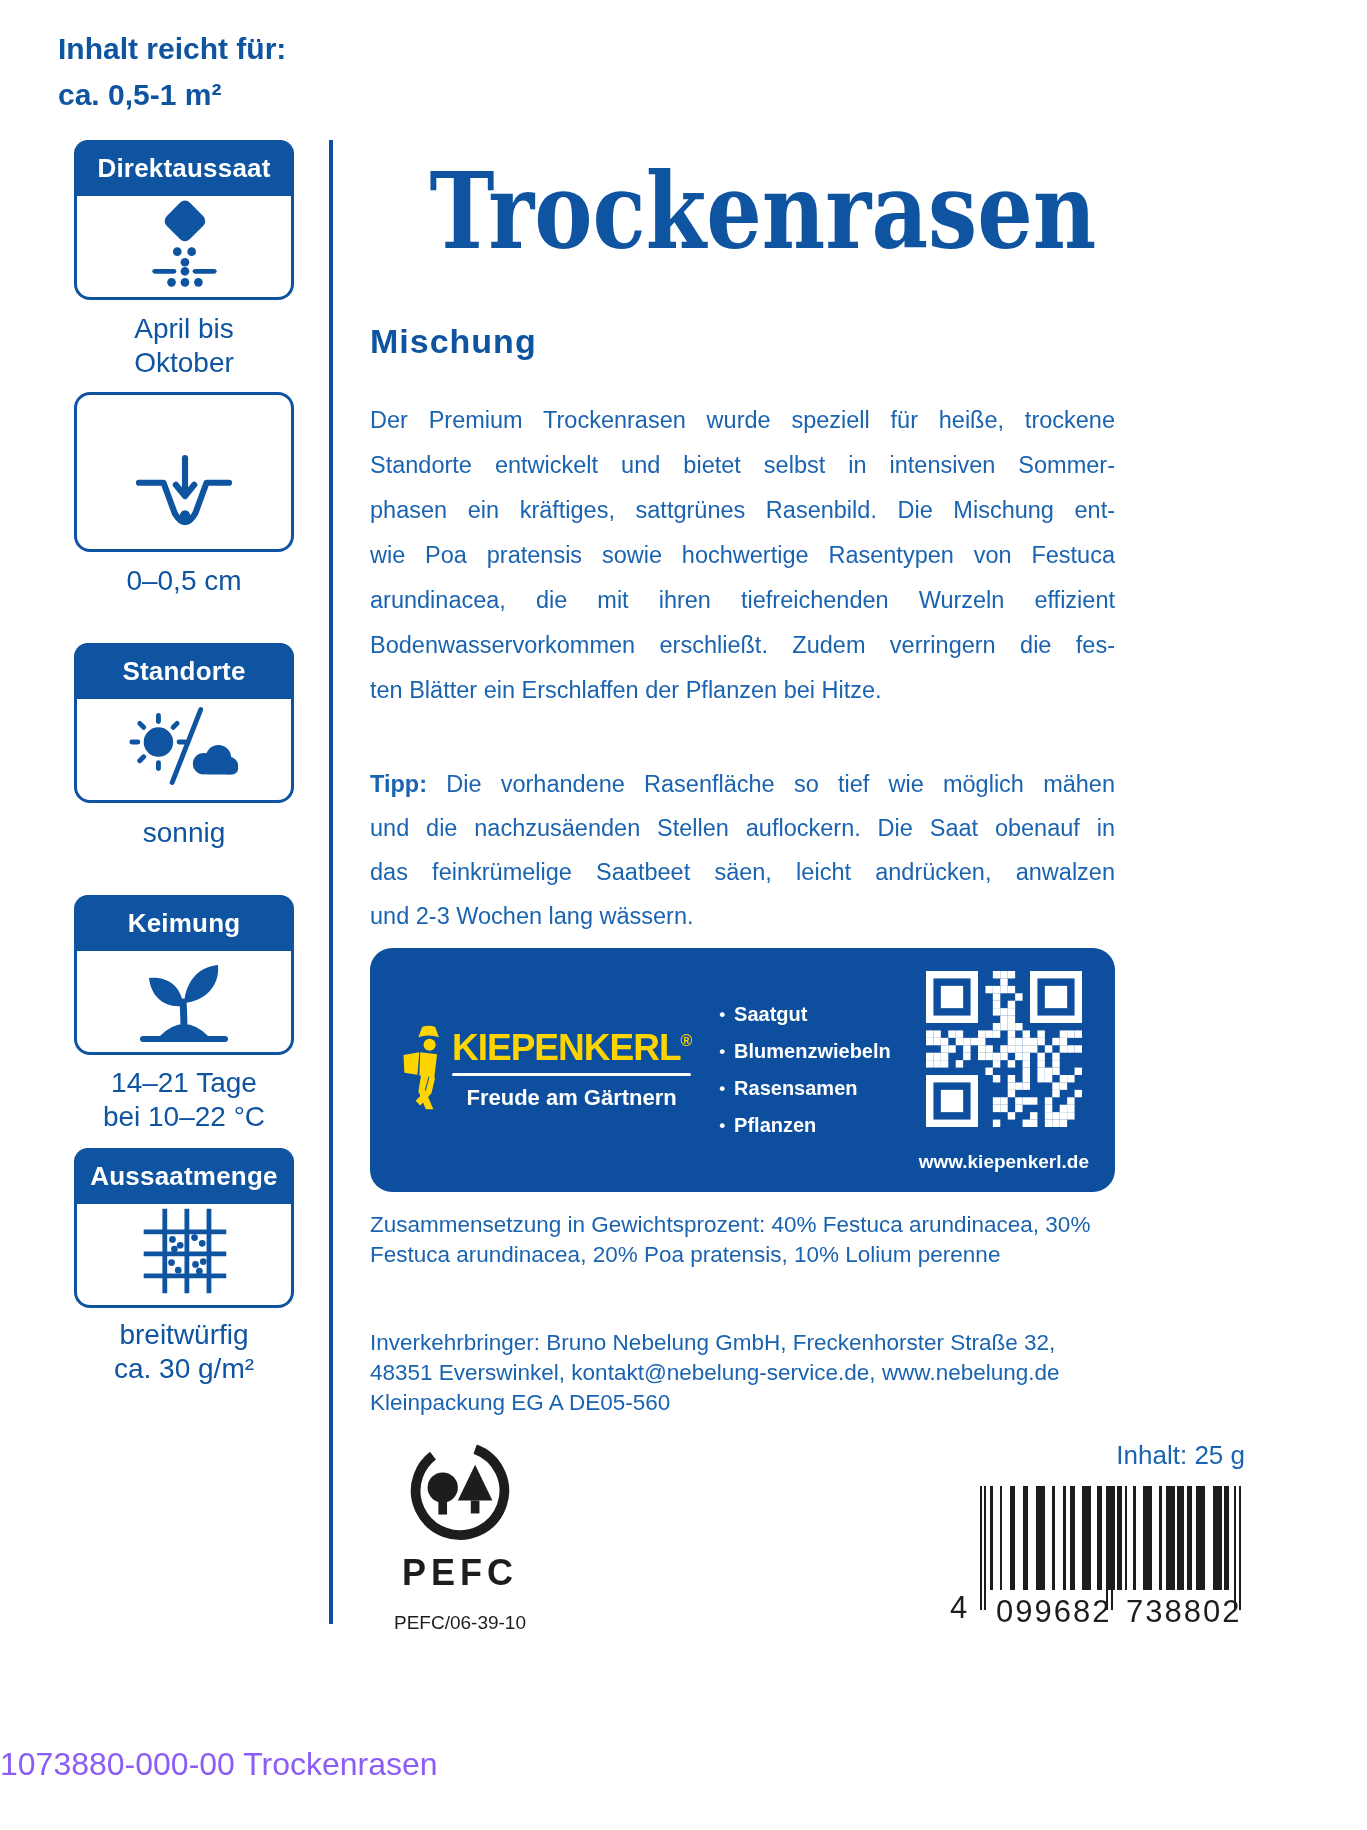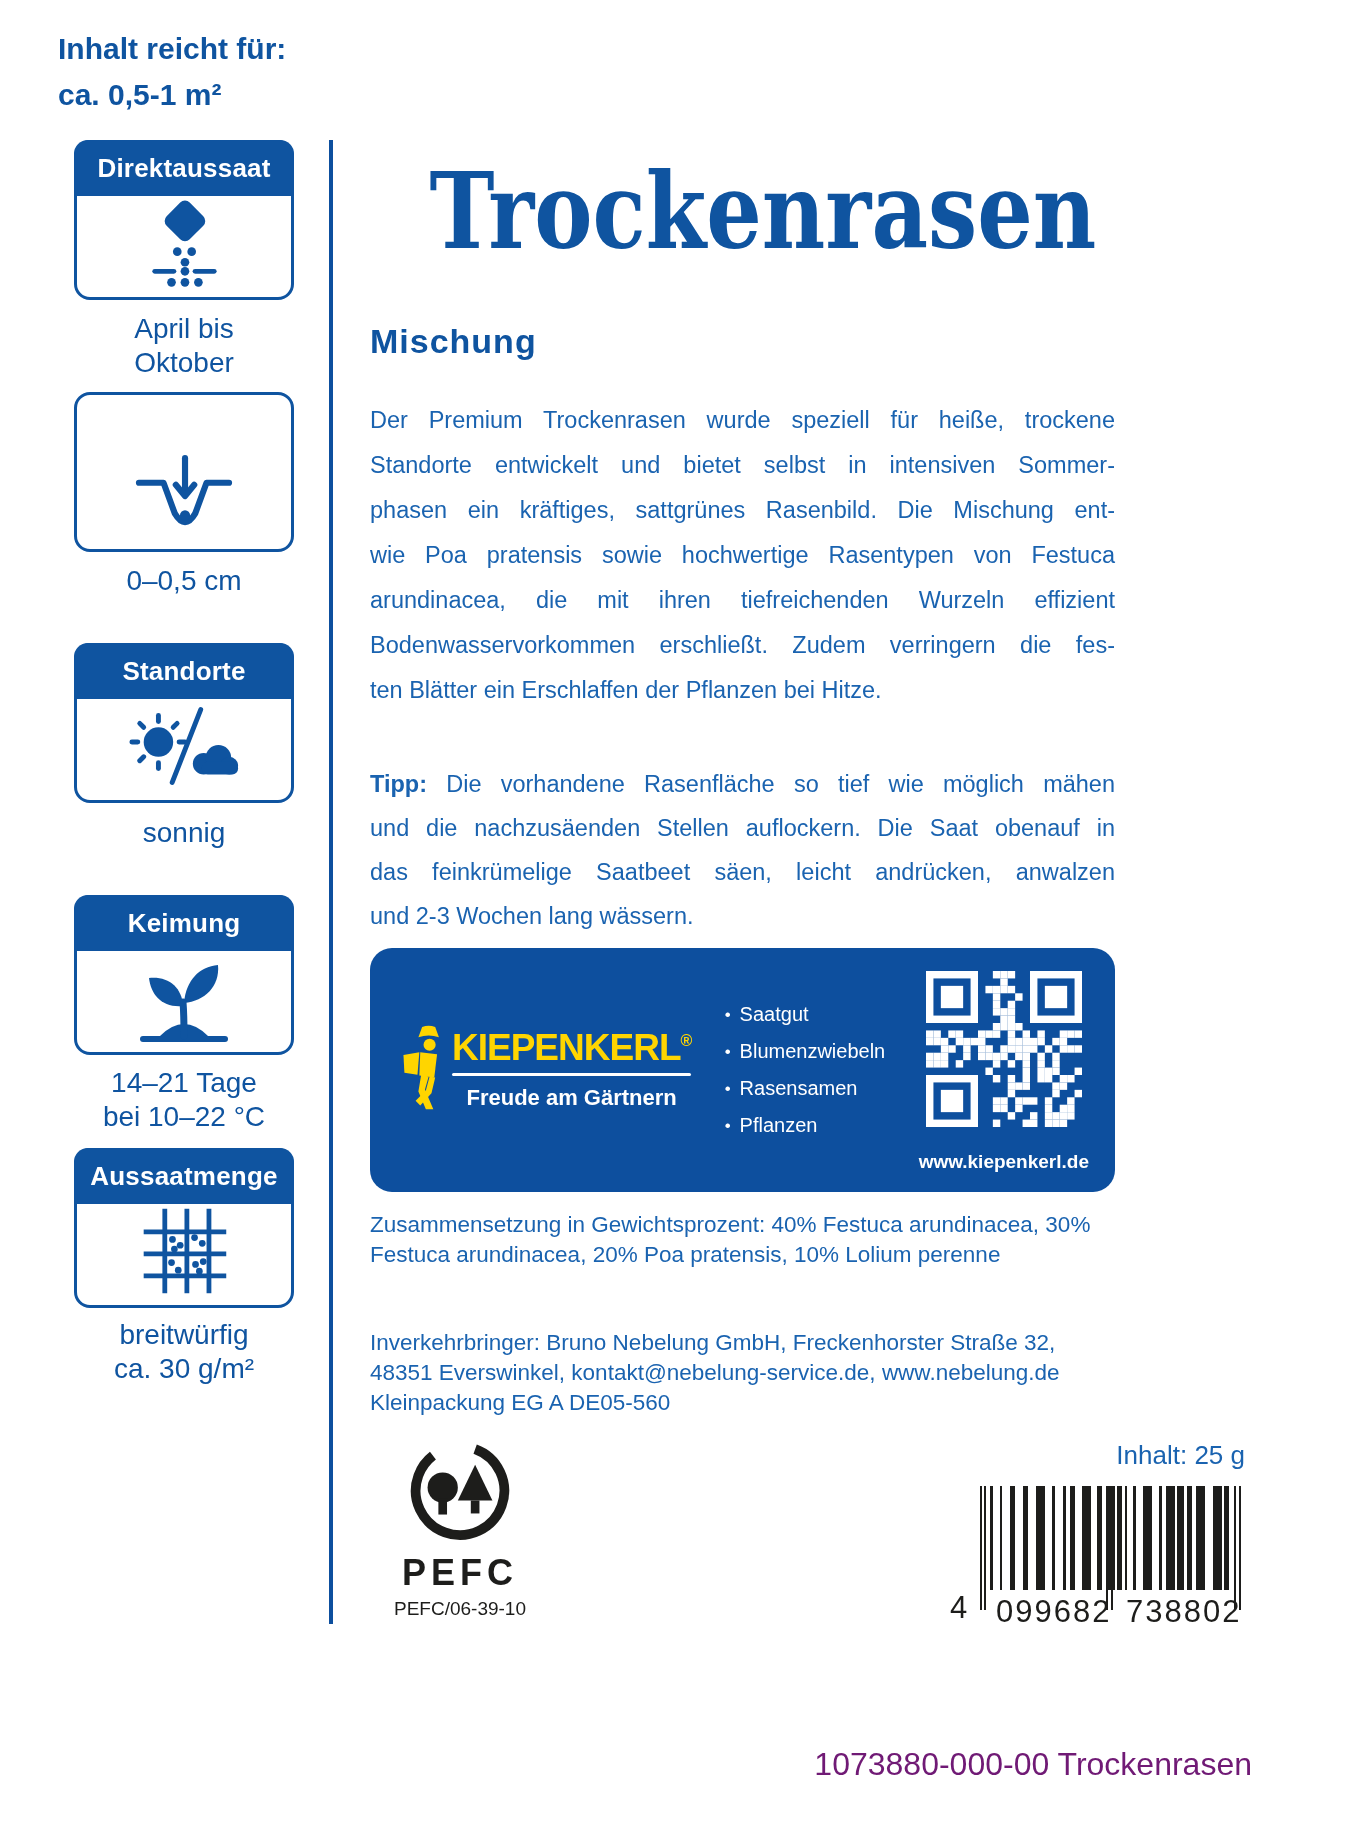--- a/index.html
+++ b/index.html
@@ -49,43 +49,43 @@
   
   .banner{left:370px;top:948px;width:745px;height:244px;background:var(--banner);
         border-radius:22px;color:#fff;display:flex;align-items:center;
         justify-content:space-between;padding:0 26px}
   .logo-group{display:flex;align-items:center;gap:0}
   .brand{font-size:37px;font-weight:bold;letter-spacing:-1px;color:var(--yellow);
         line-height:1;white-space:nowrap}
   .brand sup{font-size:16px;vertical-align:14px}
   .rule{height:3px;background:#fff;margin:7px 0 9px;border-radius:2px}
   .tagline{font-size:22px;font-weight:bold;text-align:center;white-space:nowrap}
-  .products{list-style:none;font-size:20px;font-weight:normal;line-height:37px}
+  .products{list-style:none;font-size:20px;font-weight:bold;line-height:37px}
   .products li::before{content:"•";margin-right:9px;font-size:17px;vertical-align:1px}
   .qrwrap{display:flex;flex-direction:column;align-items:center;gap:24px;margin-top:4px}
   .website{font-size:19px;font-weight:bold;white-space:nowrap}
 
   .smalltext{left:370px;width:760px;color:var(--blue-body);font-size:22.5px;line-height:30px;white-space:nowrap}
   .composition{top:1210px}
   .distributor{top:1328px}
 
   
   .pefc{left:372px;top:1438px;width:176px;text-align:center;color:var(--ink)}
   .pefc-name{font-size:36px;font-weight:bold;letter-spacing:5px;margin-top:2px}
-  .pefc-code{font-size:19px;margin-top:4px}
+  .pefc-code{font-size:19px;margin-top:18px}
 
   .inhalt{left:915px;top:1440px;width:330px;text-align:right;color:var(--blue-body);font-size:26px}
 
   .barcode{left:950px;top:1486px;width:300px;height:152px}
   .bdigit{position:absolute;font-size:31px;color:var(--ink);letter-spacing:2px}
   .bd1{left:0;top:104px}
   .bg1{left:46px;top:108px}
   .bg2{left:176px;top:108px}
 
-  .footer{left:0;top:1746px;width:1252px;text-align:right;color:#701a75;font-size:32px}
+  .footer{left:0;top:1746px;width:1252px;text-align:left;color:#8b5cf6;font-size:32px}
 
   svg{display:block}
 </style>
 </head>
 <body>
 
 <div>
 
   <div class="abs top-note">
     <div>Inhalt reicht für:</div>

